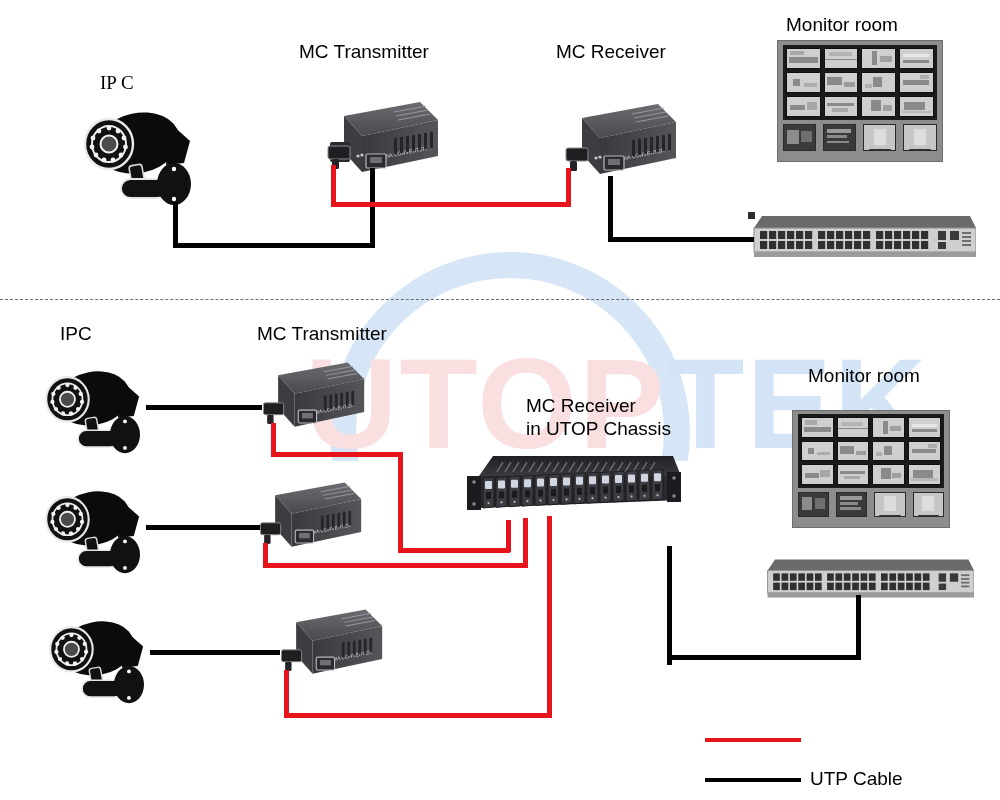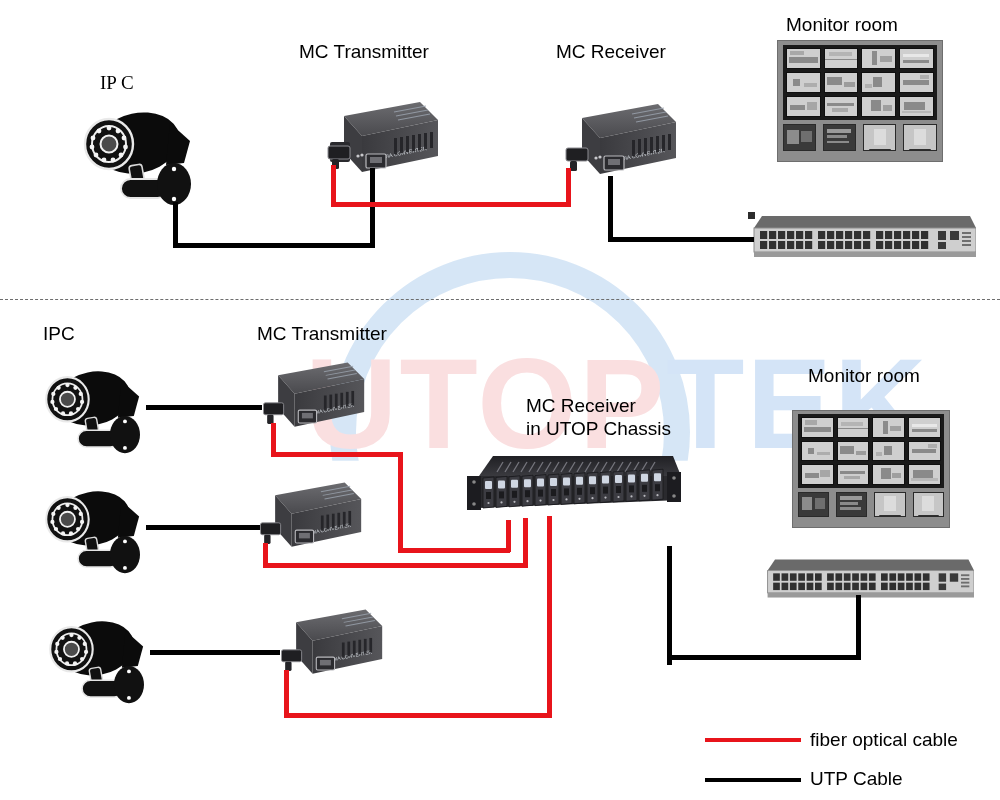--- a/index.html
+++ b/index.html
@@ -365,21 +365,21 @@
 
   <div class="cable v fiber" style="left:331px; top:165px; height:42px;"></div>
   <div class="cable h fiber" style="left:331px; top:202px; width:240px;"></div>
   <div class="cable v fiber" style="left:566px; top:168px; height:37px;"></div>
 
   <div class="cable v utp" style="left:608px; top:176px; height:66px;"></div>
   <div class="cable h utp" style="left:608px; top:237px; width:146px;"></div>
 
   <div class="divider"></div>
 
-  <div class="label" style="left:43px; top:323px;">IPC</div>
+  <div class="label" style="left:60px; top:323px;">IPC</div>
   <div class="label" style="left:257px; top:323px;">MC Transmitter</div>
   <div class="label l2" style="left:526px; top:395px;">MC Receiver</div>
   <div class="label l2" style="left:526px; top:418px;">in UTOP Chassis</div>
   <div class="label" style="left:808px; top:365px;">Monitor room</div>
 
   <div class="cam" style="left:40px; top:363px;">
     <svg width="108" height="92" viewBox="0 0 122 104">
       <g fill="#0b0b0b">
         <ellipse cx="60" cy="40" rx="42" ry="30" transform="rotate(-12 60 40)"></ellipse>
         <path d="M92 20 L112 38 L106 60 L88 62 Z"></path>
@@ -859,18 +859,17 @@
 
   <div class="cable v fiber" style="left:284px; top:670px; height:48px;"></div>
   <div class="cable h fiber" style="left:284px; top:713px; width:268px;"></div>
   <div class="cable v fiber" style="left:547px; top:516px; height:202px;"></div>
 
   <div class="cable v utp" style="left:667px; top:546px; height:119px;"></div>
   <div class="cable h utp" style="left:667px; top:655px; width:194px;"></div>
   <div class="cable v utp" style="left:856px; top:595px; height:65px;"></div>
 
   <div class="lg-line" style="left:705px; top:738px; width:96px; background:#e8141b;"></div>
-  <div class="lg-label" style="left:810px; top:729px;">fiber optical cable</div>
 
   <div class="lg-line" style="left:705px; top:778px; width:96px; background:#000000;"></div>
   <div class="lg-label" style="left:810px; top:768px;">UTP Cable</div>
 
 </div>
 
 </body></html>

